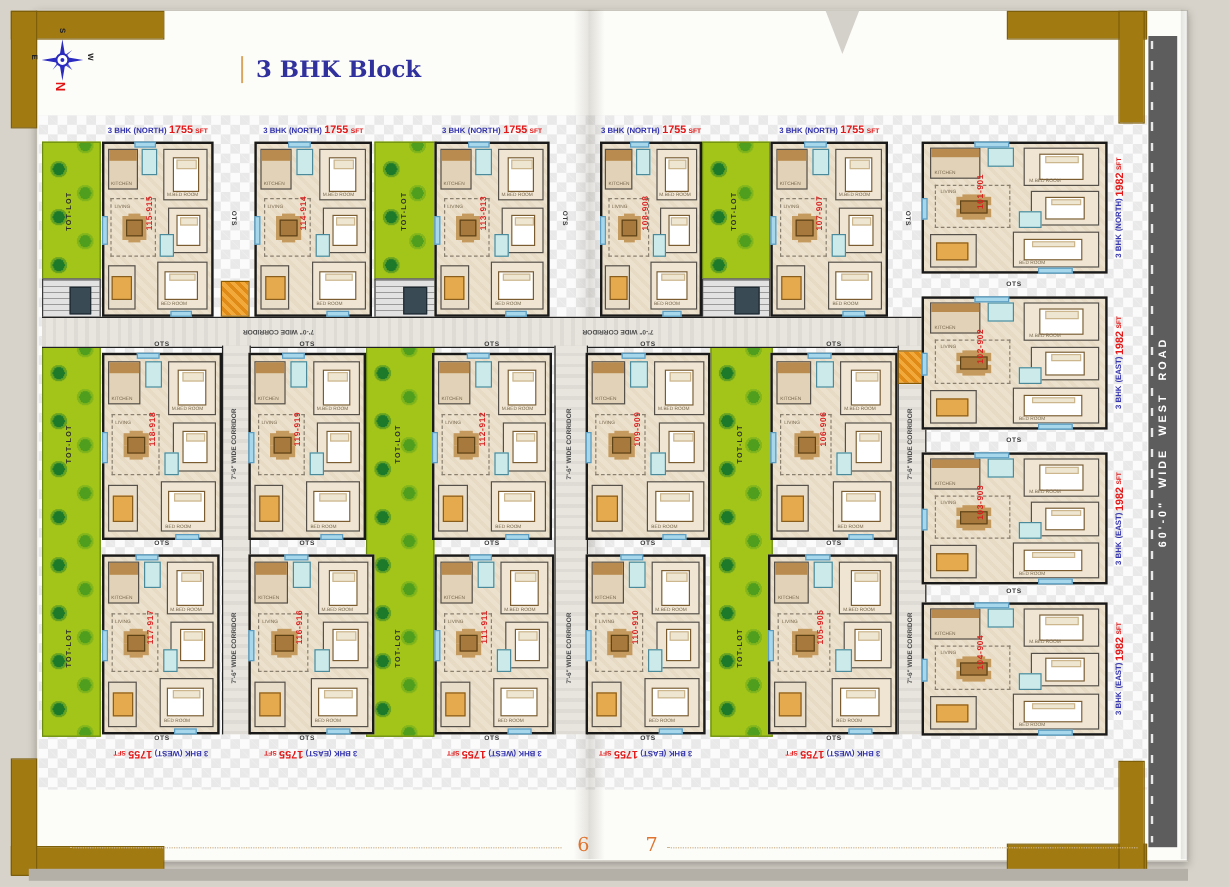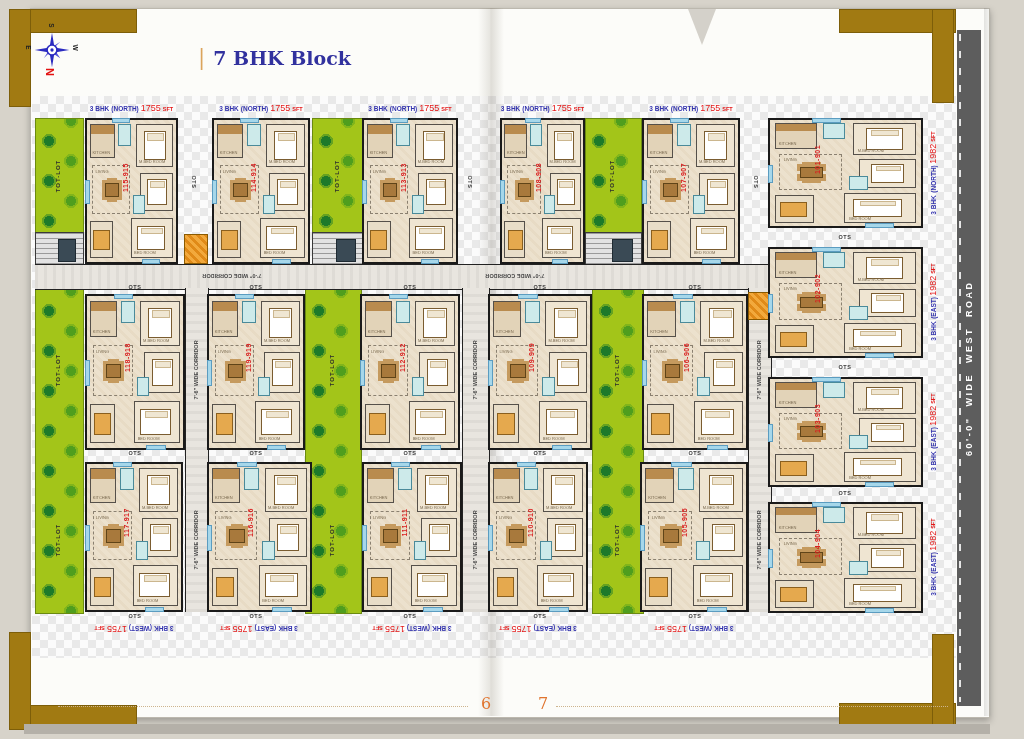--- a/index.html
+++ b/index.html
@@ -95,21 +95,21 @@
   .unum{position:absolute;left:27%;top:38%;color:#d81f1f;font-weight:bold;font-size:7px;letter-spacing:.5px;
     transform:rotate(-90deg);white-space:nowrap;}
   .unit.land .unum{left:22%;top:34%;}
 
   
   .toplbl,.bottomlbl{position:absolute;display:flex;gap:2px;align-items:baseline;white-space:nowrap;transform:translateX(-50%);}
   .bottomlbl{transform:translateX(-50%) rotate(180deg);}
   .rightlbl{position:absolute;writing-mode:vertical-rl;transform:translateY(-50%) rotate(180deg);
     display:flex;gap:2px;align-items:center;white-space:nowrap;}
   .lb-b{color:#3434ae;font-size:6.5px;font-weight:bold;}
-  .lb-a{color:#e41818;font-size:9px;font-weight:normal;}
+  .lb-a{color:#e41818;font-size:9px;font-weight:bold;}
   .lb-s{color:#e41818;font-size:5.5px;font-weight:bold;}
 
   
   .road{position:absolute;left:957px;top:30px;width:24px;height:676px;background:#5d5d5d;}
   .road-dash{position:absolute;left:959px;top:34px;width:2px;height:668px;
     background:repeating-linear-gradient(180deg,#fff 0 7px,transparent 7px 17px);opacity:.85;}
   .road-label{position:absolute;left:957px;top:30px;width:24px;height:676px;display:flex;align-items:center;justify-content:center;
     writing-mode:vertical-rl;transform:rotate(180deg);color:#fff;font-size:9px;font-weight:bold;letter-spacing:2.5px;white-space:pre;}
 
   
@@ -141,21 +141,21 @@
       <circle cx="23" cy="23" r="2" fill="#2b2bc0"></circle>
     </svg>
     <span class="cletter" style="left:23px;top:0;">S</span>
     <span class="cletter" style="left:0;top:22px;">E</span>
     <span class="cletter" style="left:46px;top:22px;">W</span>
     <span class="cletter n" style="left:20px;top:44px;">N</span>
   </div>
 
   <div class="title">
     <span class="t-sep">|</span>
-    <span class="t-blue">7 BHK Block</span>
+    <span class="t-blue">3 BHK Block</span>
   </div>
 
   <div class="fold"></div>
   <div class="notch"></div>
   <div class="sheet-edge"></div>
   <div class="table-bar"></div>
 
   <div class="road"></div>
   <div class="road-dash"></div>
   <div class="road-label">60'-0"  WIDE  WEST  ROAD</div>

